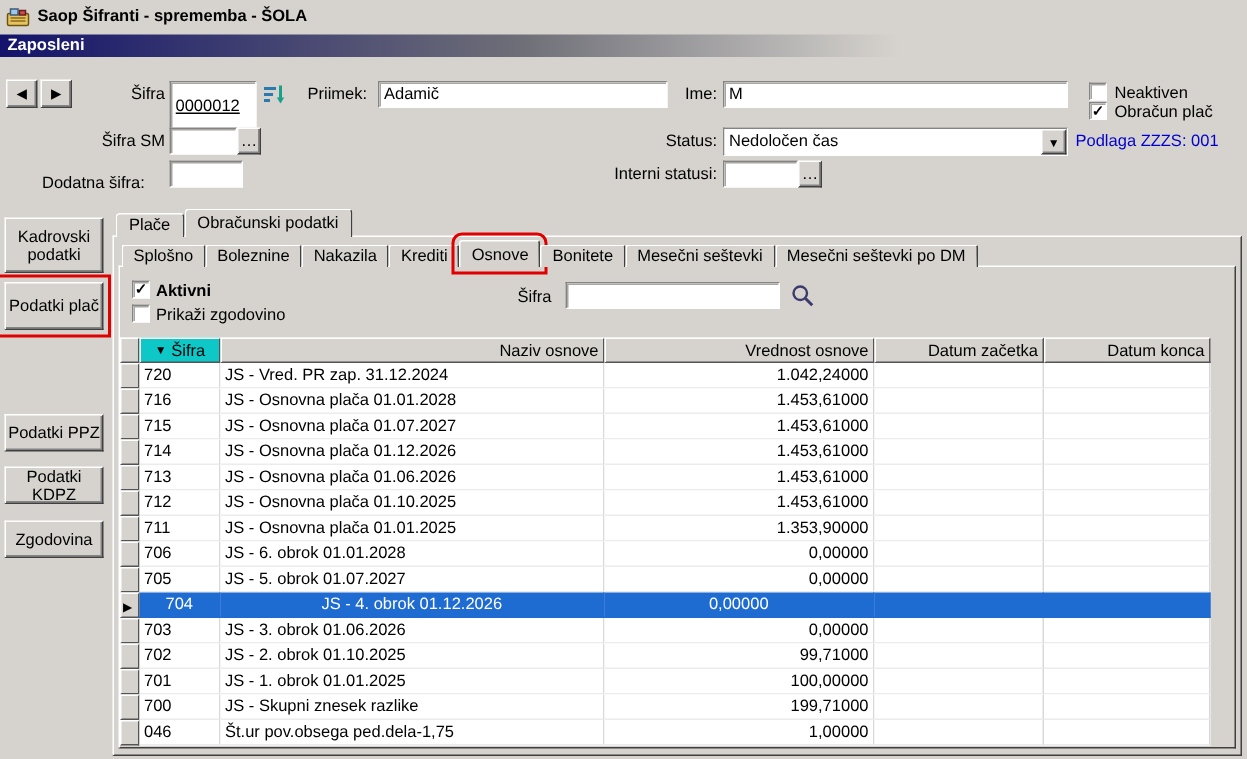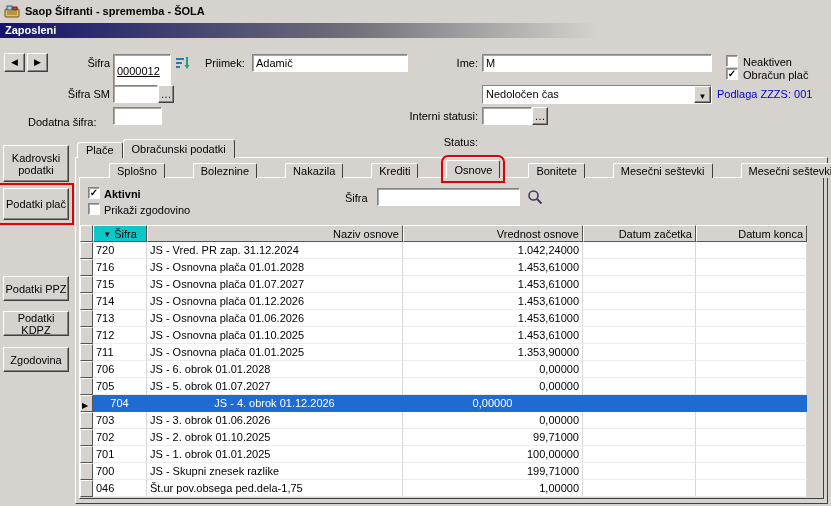--- a/index.html
+++ b/index.html
@@ -25,33 +25,33 @@
      background:linear-gradient(90deg, var(--caption-dark,#13136b) 0%, #6f6f78 42%, #d6d3ce 72%); }
 
   
   [data-name="nav-prev-button"] { left:4px;  top:53px; width:21px; height:19px; }
   [data-name="nav-next-button"] { left:27px; top:53px; width:21px; height:19px; }
   .arrow-icon { font-size:9px; line-height:1; }
   [data-name="sifra-label"]    { left:58px;  top:57px; width:52px; text-align:right; }
   [data-name="sifra-input"]    { left:113px; top:54px; width:58px; height:34px;text-decoration:underline; }
   [data-name="sort-icon"]      { left:175px; top:55px; width:16px; height:16px; }
   [data-name="priimek-label"]  { left:205px; top:57px; }
-  [data-name="priimek-input"]  { left:252px; top:54px; width:156px; height:18px; }
+  [data-name="priimek-input"]  { left:252px; top:54px; width:193px; height:18px; }
   [data-name="ime-label"]      { left:450px; top:57px; width:28px; text-align:right; }
   [data-name="ime-input"]      { left:482px; top:54px; width:230px; height:18px; }
   [data-name="neaktiven-checkbox"]    { left:726px; top:55px; }
   [data-name="neaktiven-label"]       { left:743px; top:56px; }
   [data-name="obracun-plac-checkbox"] { left:726px; top:68px; }
   [data-name="obracun-plac-label"]    { left:743px; top:69px; }
 
   
   [data-name="sifra-sm-label"] { left:40px; top:88px; width:70px; text-align:right; }
   [data-name="sifra-sm-input"] { left:113px; top:85px; width:45px; height:18px; }
   [data-name="sifra-sm-ellipsis-button"] { left:158px; top:85px; width:16px; height:18px; }
-  [data-name="status-label"]   { left:428px; top:88px; width:50px; text-align:right;margin-top:48px; }
+  [data-name="status-label"]   { left:428px; top:88px; width:50px; text-align:right; }
   [data-name="status-select"]  { left:482px; top:85px; width:230px; height:19px; display:flex; }
   .select-text { flex:1; padding:2px 3px; background:#fff; overflow:hidden; white-space:nowrap; }
   .select-btn  { width:17px; }
   .caret-icon::after { content:"▼"; font-size:8px; }
   [data-name="podlaga-zzzs-label"] { left:717px; top:88px; color:var(--link,#0000d0); }
 
   
   [data-name="dodatna-sifra-label"] { left:28px; top:116px; width:82px; }
   [data-name="dodatna-sifra-input"] { left:113px; top:107px; width:49px; height:18px; }
   [data-name="interni-statusi-label"] { left:396px; top:110px; width:82px; text-align:right; }
@@ -75,21 +75,21 @@
   [data-name="inner-panel"] { left:79px; top:177px; width:745px; height:322px; }
   .tabstrip { position:absolute; display:flex; align-items:flex-end; }
   [data-name="main-tab-strip"] { left:77px; top:139px; height:19px; }
   [data-name="sub-tab-strip"]  { left:81px; top:160px; height:18px; }
   .tab { height:16px; padding:1px 8px 0; background:#d6d3ce; white-space:nowrap;
          border-top:1px solid #fff; border-left:1px solid #fff; border-right:1px solid #404040;
          border-radius:3px 3px 0 0; }
   [data-name="main-tab-strip"] .tab.selected { height:19px; padding-top:3px; }
   .subtab { height:15px; padding:1px 7px 0; background:#d6d3ce; white-space:nowrap;
          border-top:1px solid #fff; border-left:1px solid #fff; border-right:1px solid #404040;
-         border-radius:2px 2px 0 0;margin-left:28px; }
+         border-radius:2px 2px 0 0; }
   .subtab.selected { height:18px; padding-top:3px;
       outline:2px solid var(--annotation,#e00000); outline-offset:3px; }
 
   
   .checkbox { position:absolute; width:12px; height:12px; background:#fff;
       border-top:1px solid #848484; border-left:1px solid #848484;
       border-right:1px solid #fff; border-bottom:1px solid #fff;
       box-shadow: inset 1px 1px 0 #a9a69f; display:flex; align-items:center; justify-content:center; }
   .checkbox.checked::after { content:"✓"; font-size:10px; font-weight:bold; margin-top:-1px; }
   [data-name="aktivni-checkbox"] { left:88px; top:187px; }

